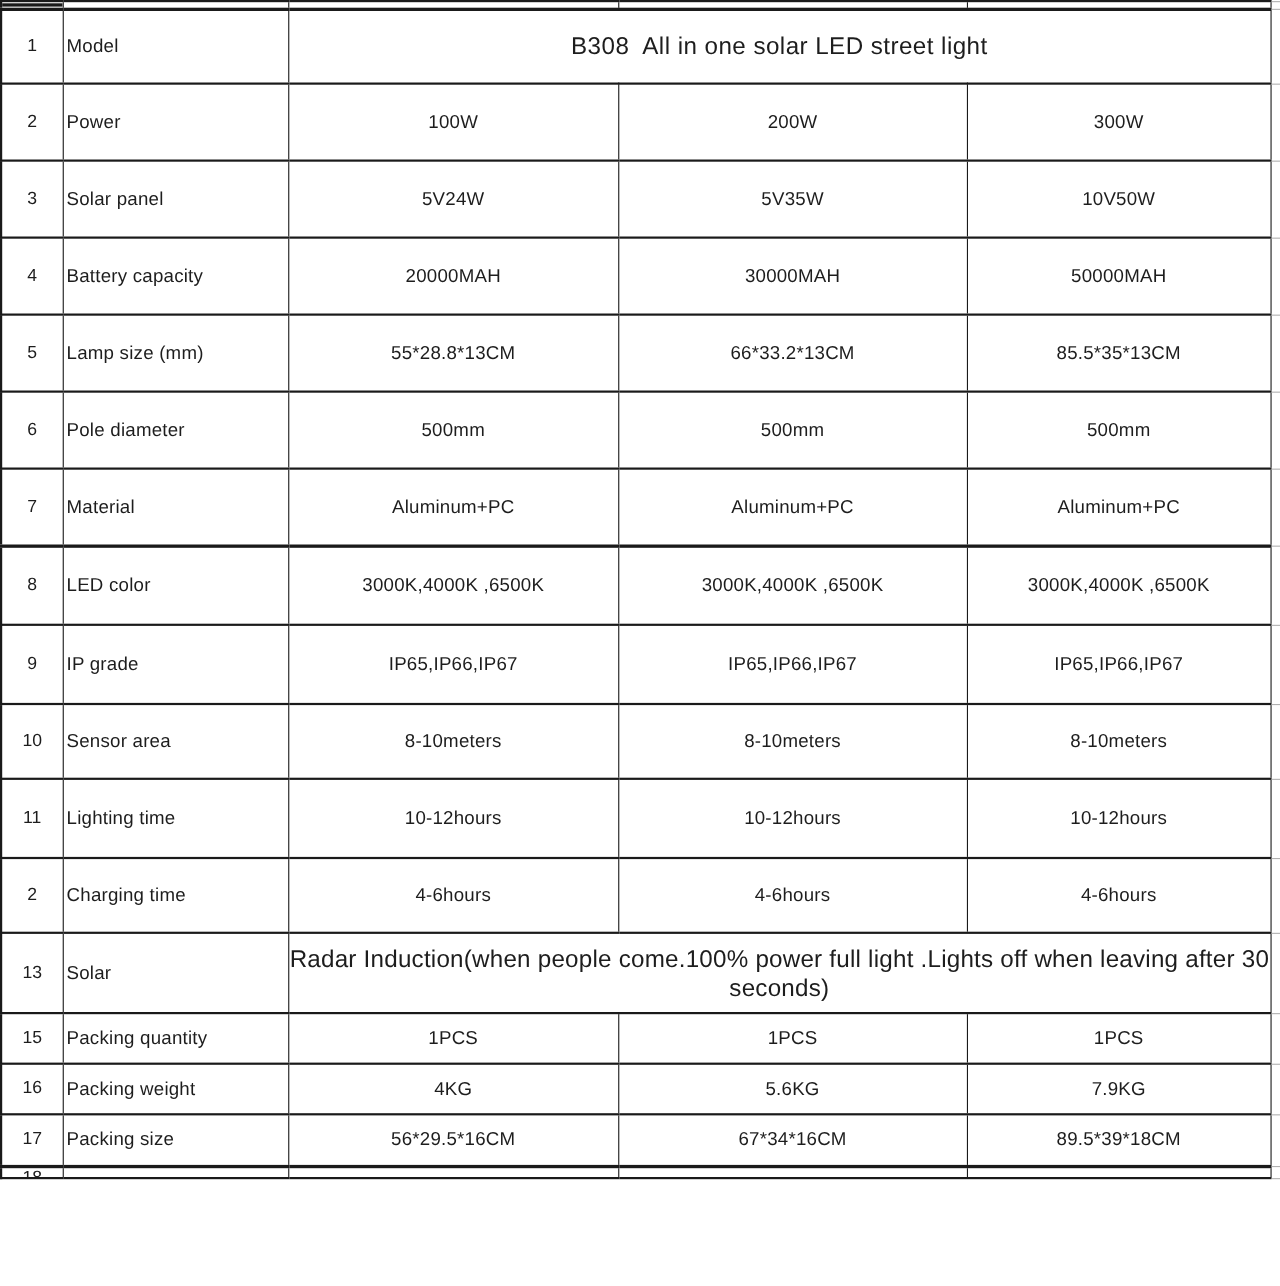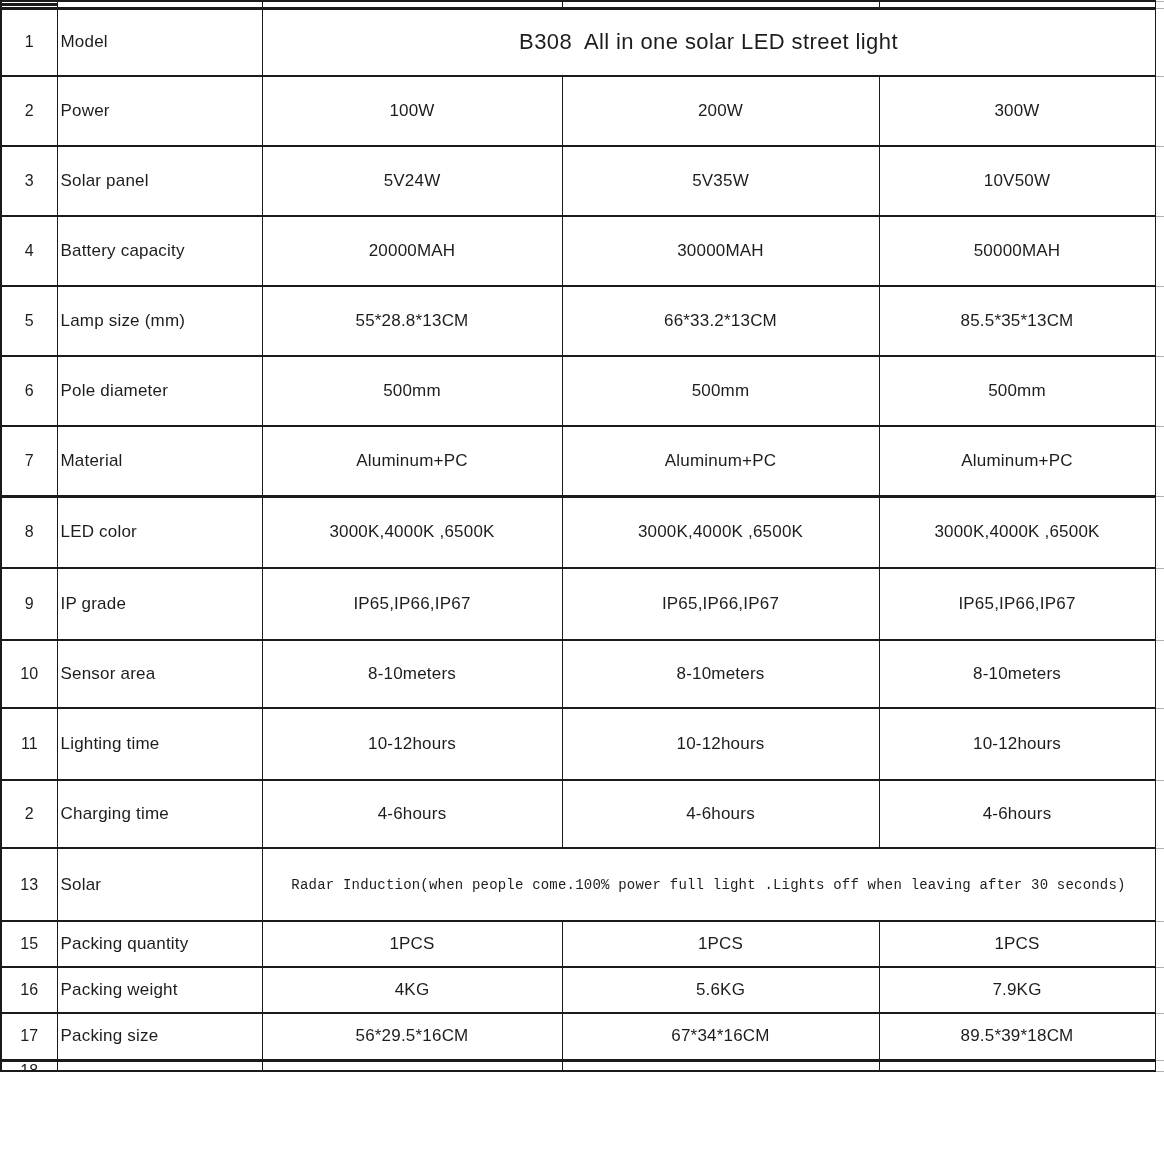--- a/index.html
+++ b/index.html
@@ -14,21 +14,21 @@
   
   td.c{
     border:1.5px solid #1a1a1a;
     border-top-width:2px;border-bottom-width:2px;
     background:#ffffff;
   }
   td.num{border-left-width:2px;text-align:center;font-size:16px;}
   td.lab{text-align:left;padding-left:3px;font-size:17px;letter-spacing:0.2px;}
   td.val{text-align:center;font-size:17px;letter-spacing:0.2px;}
   td.val.title{font-size:22px;white-space:pre;letter-spacing:0.4px;}
-  td.val.wide{font-size:14px;font-family:Liberation Mono, monospace;}
+  td.val.wide{font-size:22px;}
   
   tr.topthick > td.c{border-top-width:3px;}
   tr.bthick  > td.c{border-bottom-width:3px;}
   
   td.stub{
     border:1px solid #b0b0b0;border-left:none;background:#ffffff;
   }
   
   .inkbar{height:3px;background:#1a1a1a;width:100%;}
   .clip{height:8px;overflow:hidden;}

